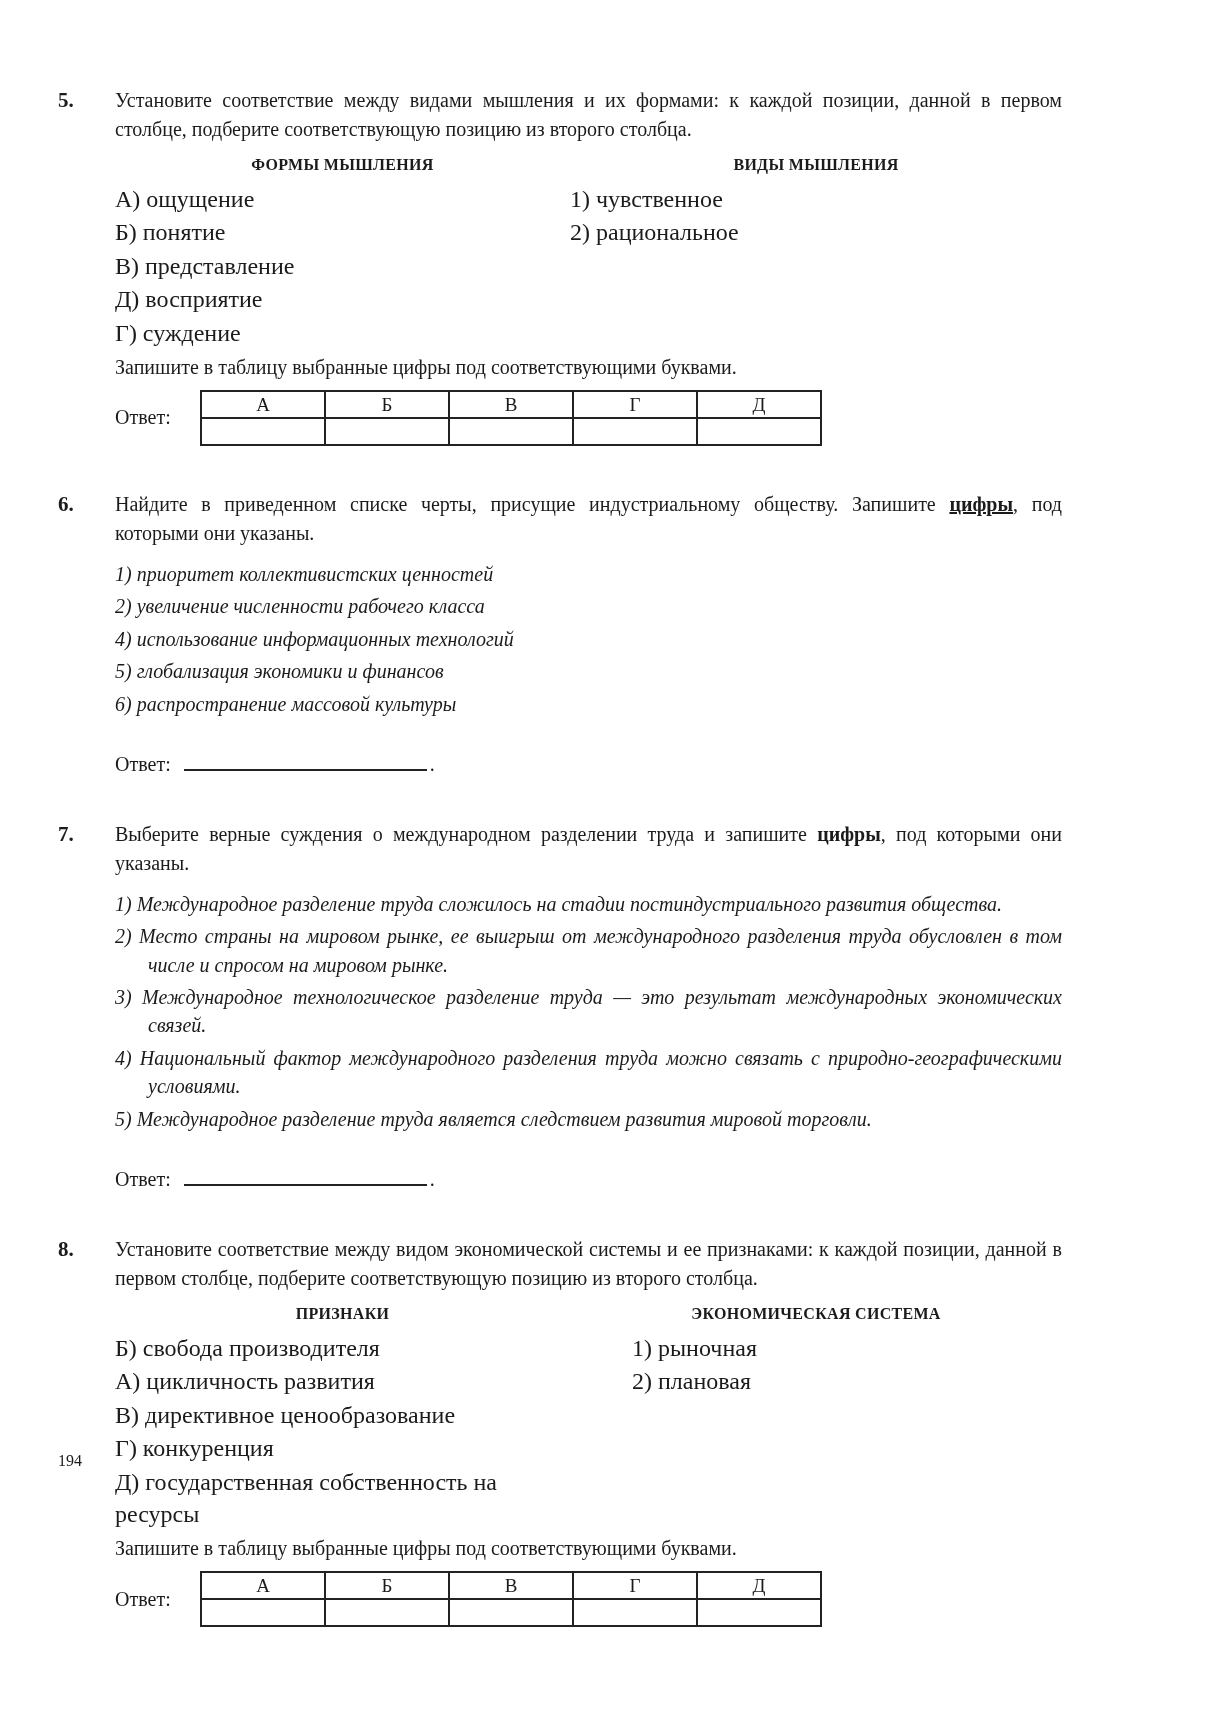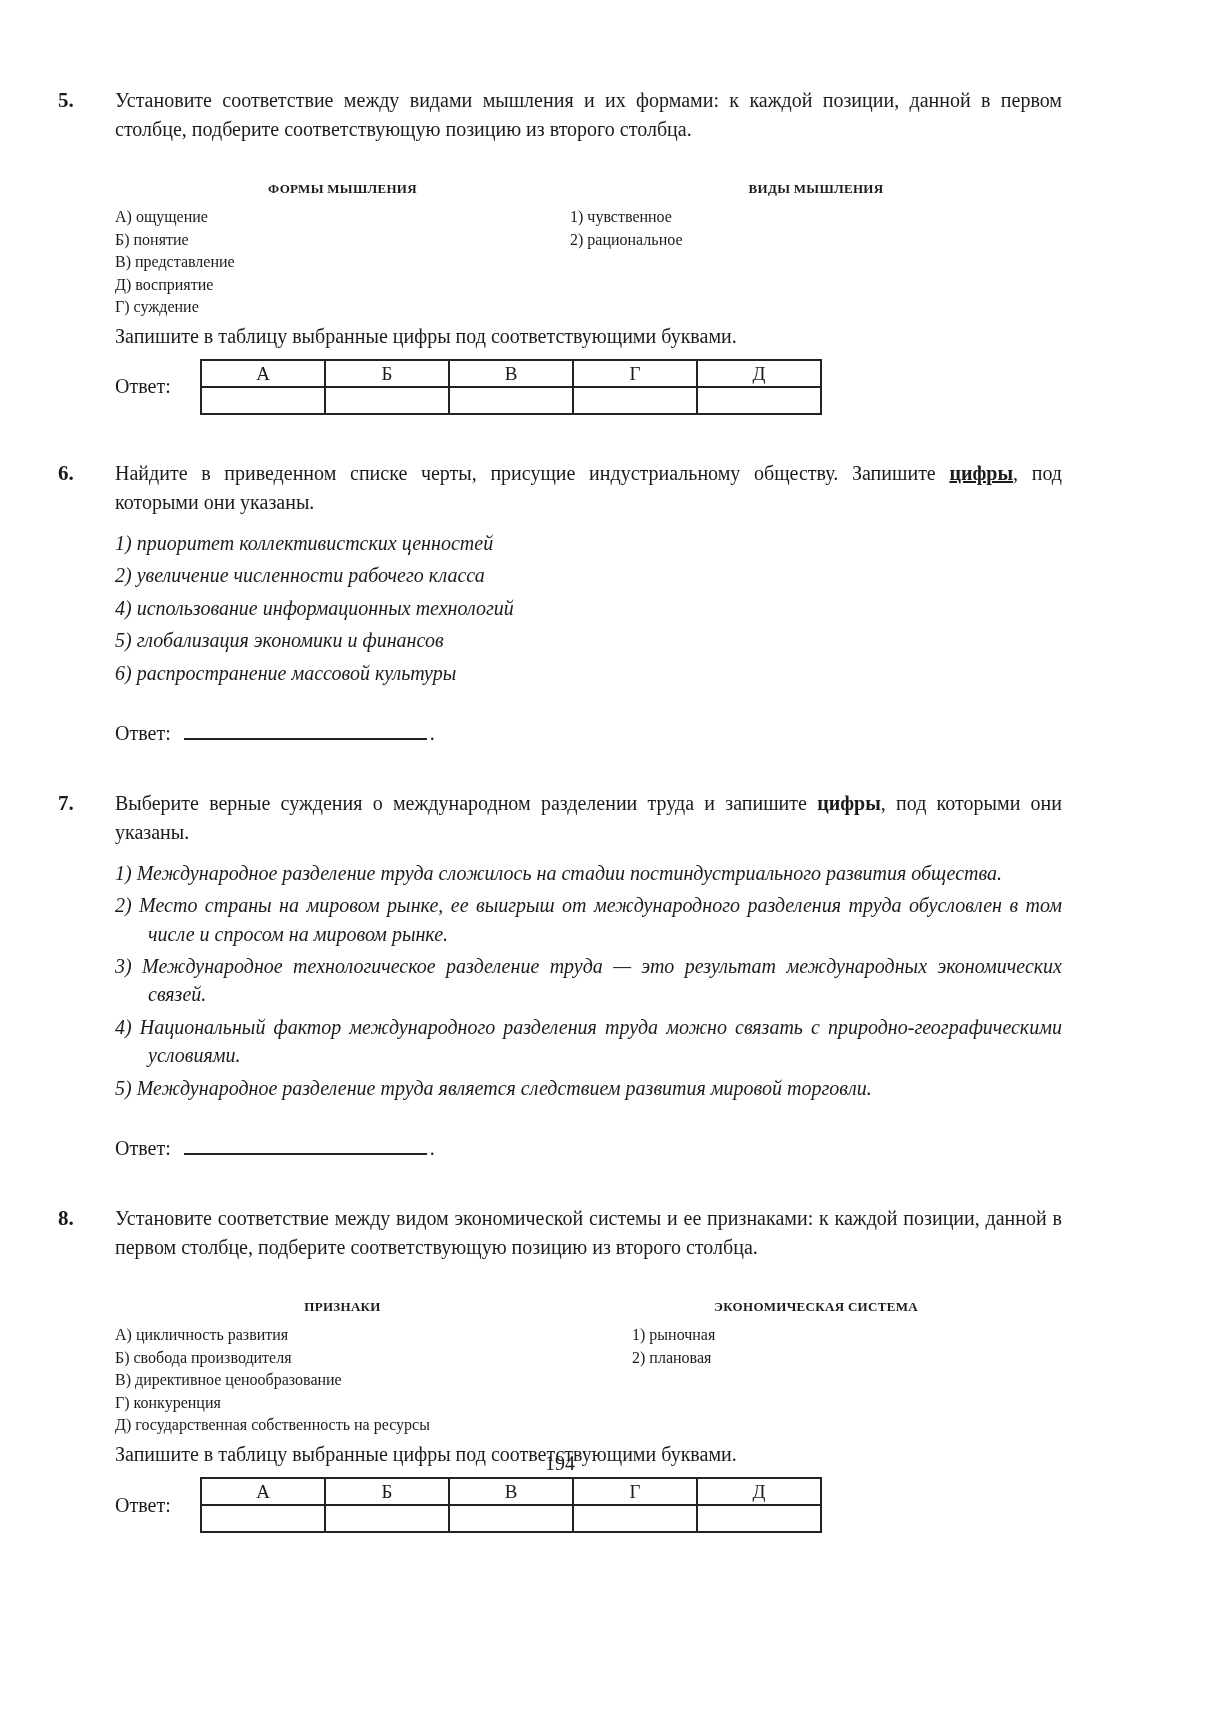--- a/index.html
+++ b/index.html
@@ -27,26 +27,25 @@
     margin-bottom: 12px;
   }
   .bold { font-weight: bold; }
   .bold-underline { font-weight: bold; text-decoration: underline; }
 
   
   .match { display: flex; margin-top: 4px; }
   .match-left { flex: 0 0 455px; width: 455px; }
   .match-right { flex: 1; }
   .colhead {
-    font-weight: bold; font-size: 13px;
+    font-weight: bold; font-size: 16px;
     text-align: center; margin-bottom: 9px;
     letter-spacing: 0.3px;
-    margin-top: 25px;
-  }
-  .mitem { font-size: 16px; line-height: 1.35; margin-bottom: 1px; }
+  }
+  .mitem { font-size: 24px; line-height: 1.35; margin-bottom: 1px; }
   .match-right.indent .mitem { padding-left: 62px; }
 
   .instr { font-size: 20px; line-height: 1.4; margin-top: 3px; }
 
   
   .answer-row { display: flex; align-items: center; margin-top: 9px; }
   .ans-label { flex: 0 0 85px; width: 85px; font-size: 20px; }
   table.ans { border-collapse: collapse; }
   table.ans td {
     border: 2px solid #222222;
@@ -70,22 +69,21 @@
   .blank-line {
     display: inline-block; width: 243px; height: 1.05em;
     border-bottom: 2px solid #222222;
     margin-left: 13px; margin-right: 3px;
   }
 
   .page-number {
     position: absolute;
     left: 58px; right: 148px;
     top: 1452px;
-    text-align: center;
-    font-size: 20px;
+    font-size: 16px;
   }
 </style>
 </head>
 <body>
 
 <div class="page">
 
   <section class="question">
     <div class="qnum">5.</div>
     <div class="qbody">
@@ -168,22 +166,22 @@
     </div>
   </section>
 
   <section class="question">
     <div class="qnum">8.</div>
     <div class="qbody">
       <p class="qtext">Установите соответствие между видом экономической системы и ее признаками: к каждой позиции, данной в первом столбце, подберите соответствующую позицию из второго столбца.</p>
       <div class="match">
         <div class="match-left">
           <div class="colhead">ПРИЗНАКИ</div>
+          <div class="mitem">Б) свобода производителя</div>
           <div class="mitem">А) цикличность развития</div>
-          <div class="mitem">Б) свобода производителя</div>
           <div class="mitem">В) директивное ценообразование</div>
           <div class="mitem">Г) конкуренция</div>
           <div class="mitem">Д) государственная собственность на ресурсы</div>
         </div>
         <div class="match-right indent">
           <div class="colhead">ЭКОНОМИЧЕСКАЯ СИСТЕМА</div>
           <div class="mitem">1) рыночная</div>
           <div class="mitem">2) плановая</div>
         </div>
       </div>

